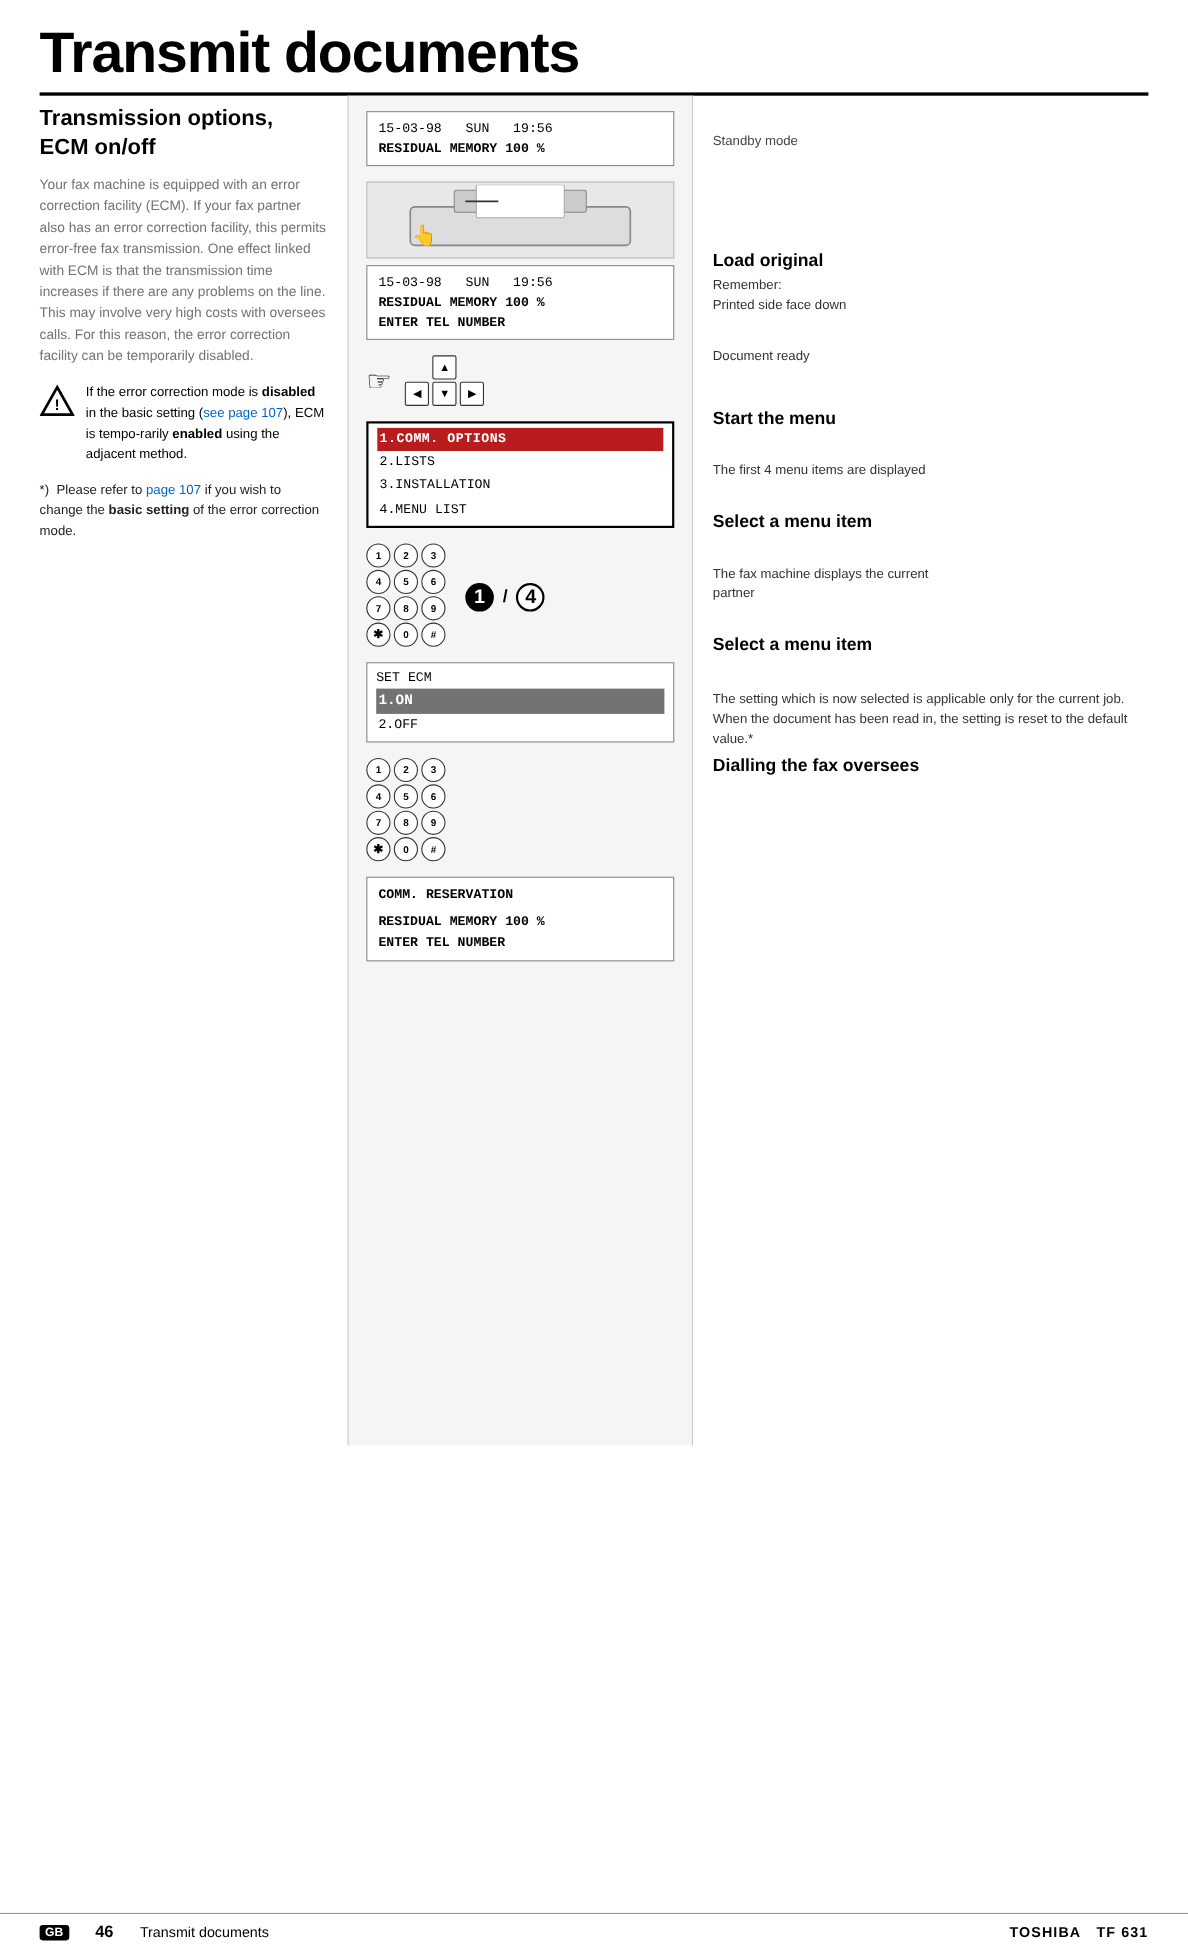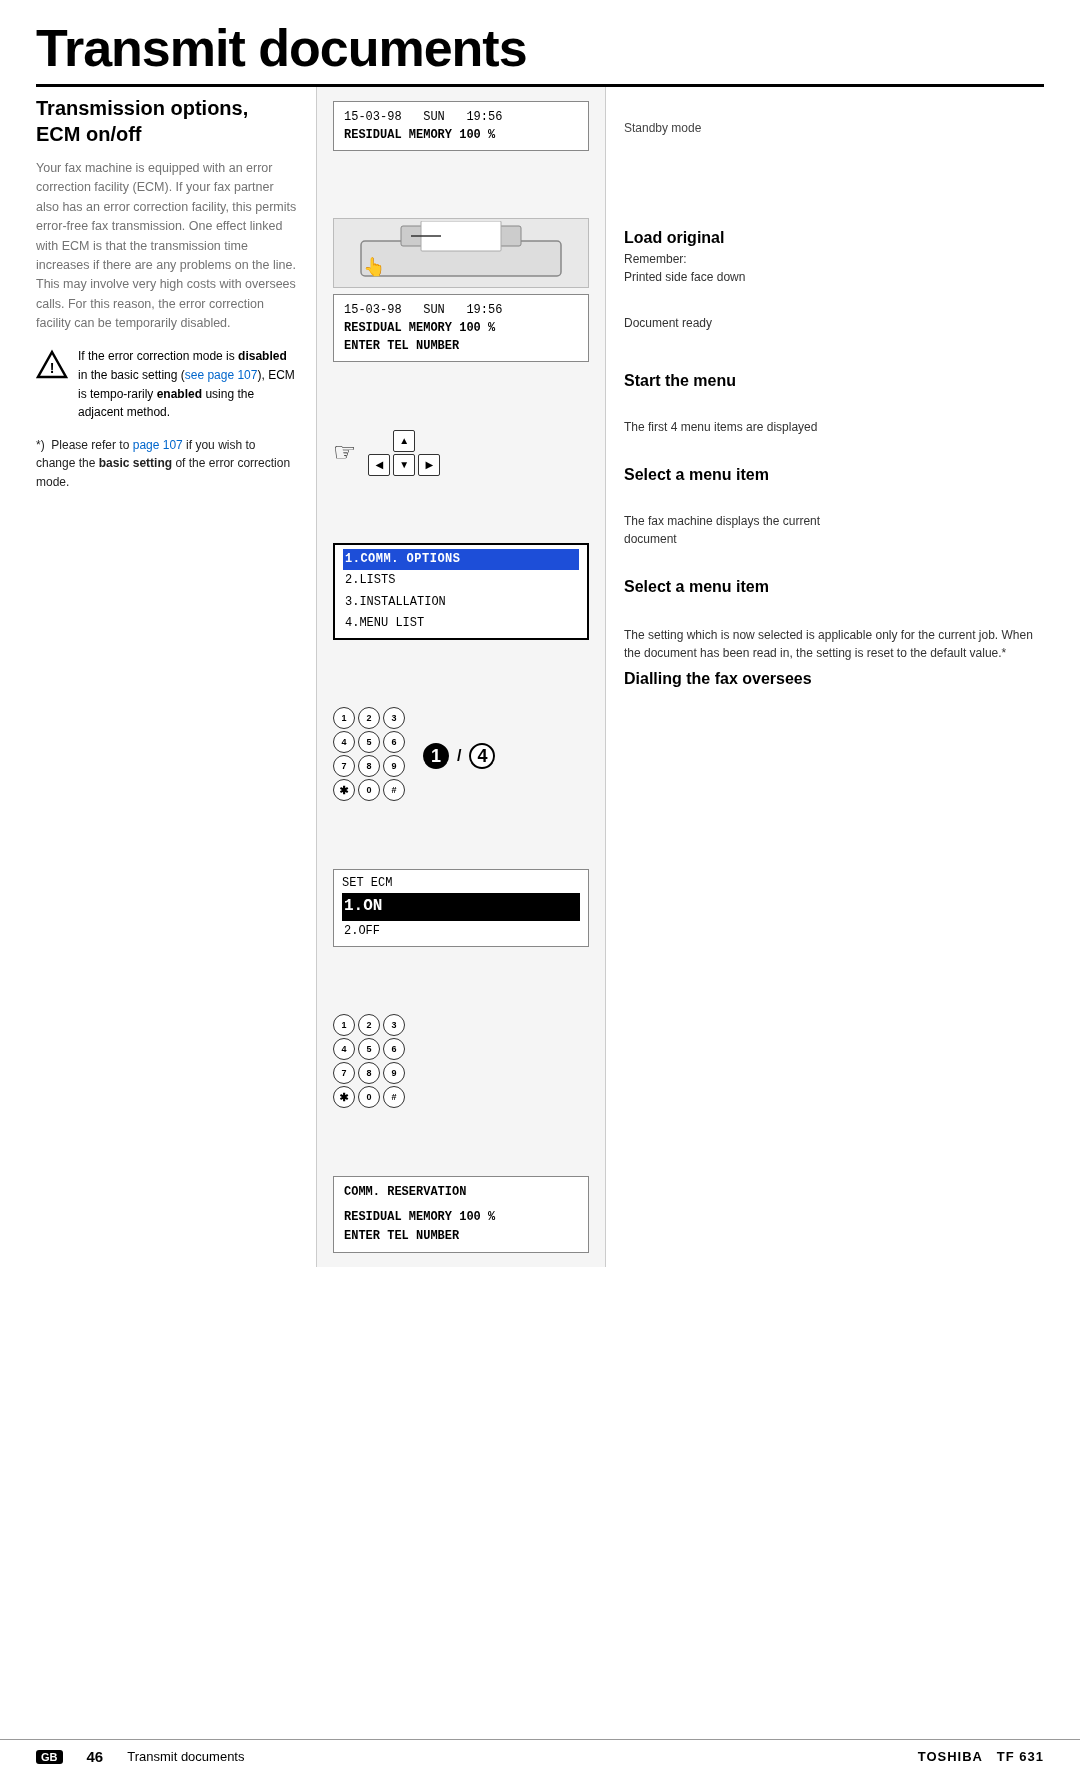--- a/index.html
+++ b/index.html
@@ -91,30 +91,29 @@
       color: #222;
     }
 
     .link-text {
       color: #0066cc;
       text-decoration: none;
     }
 
     
     .mid-col {
-      width: 290px;
+      width: 314px;
       border-left: 1px solid #ccc;
       border-right: 1px solid #ccc;
       background: #f5f5f5;
       padding: 14px 16px;
       display: flex;
       flex-direction: column;
-      gap: 0;
+      gap: 14px;
       flex-shrink: 0;
-      justify-content: space-between;
     }
 
     
     .right-col {
       flex: 1;
       padding-top: 18px;
       padding-left: 18px;
     }
 
     
@@ -146,21 +145,21 @@
     .menu-display {
       background: #fff;
       border: 2px solid #000;
       padding: 4px 8px;
       font-size: 12px;
       font-family: 'Courier New', monospace;
       line-height: 1.6;
     }
 
     .menu-display .menu-item-selected {
-      background: #1d4ed8;
+      background: #b91c1c;
       color: #fff;
       display: block;
       padding: 1px 2px;
       font-size: 12px;
       font-weight: bold;
       letter-spacing: 0.5px;
     }
 
     .menu-display .menu-item-normal {
       display: block;
@@ -176,25 +175,25 @@
       font-size: 12px;
       font-family: 'Courier New', monospace;
       line-height: 1.6;
     }
 
     .ecm-display .ecm-label {
       font-size: 12px;
     }
 
     .ecm-display .ecm-selected {
-      background: #000000;
+      background: #737373;
       color: #fff;
       display: block;
       padding: 1px 2px;
-      font-size: 16px;
+      font-size: 13px;
       font-weight: bold;
     }
 
     .ecm-display .ecm-option {
       display: block;
       padding: 1px 2px;
       font-size: 12px;
     }
 
     
@@ -563,21 +562,21 @@
       </div>
 
       <div class="instruction-text" style="margin-bottom:30px;">The first 4 menu items are displayed</div>
 
       <div class="instruction-item">
         <div class="instruction-heading">Select a menu item</div>
       </div>
 
       <div style="margin-top:16px; margin-bottom:8px;">
         <div class="instruction-text">The fax machine displays the current</div>
-        <div class="instruction-text">document</div>
+        <div class="instruction-text">partner</div>
       </div>
 
       <div class="instruction-item" style="margin-top:30px;">
         <div class="instruction-heading">Select a menu item</div>
       </div>
 
       <div style="margin-top: 30px;">
         <div class="instruction-text">The setting which is now selected is applicable only for the current job. When the document has been read in, the setting is reset to the default value.*</div>
       </div>
 

